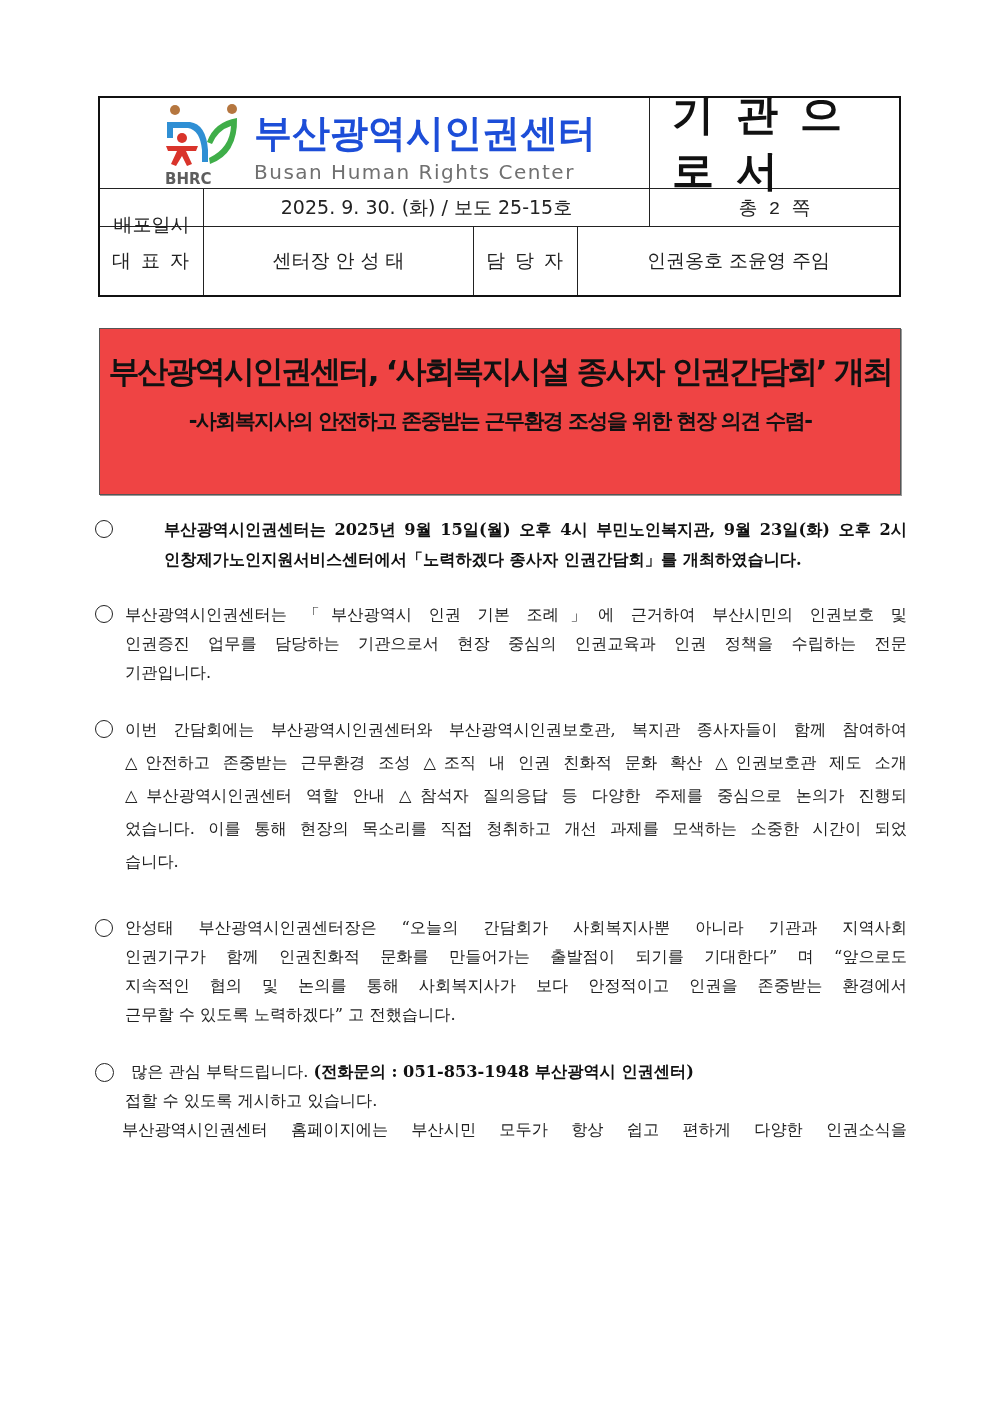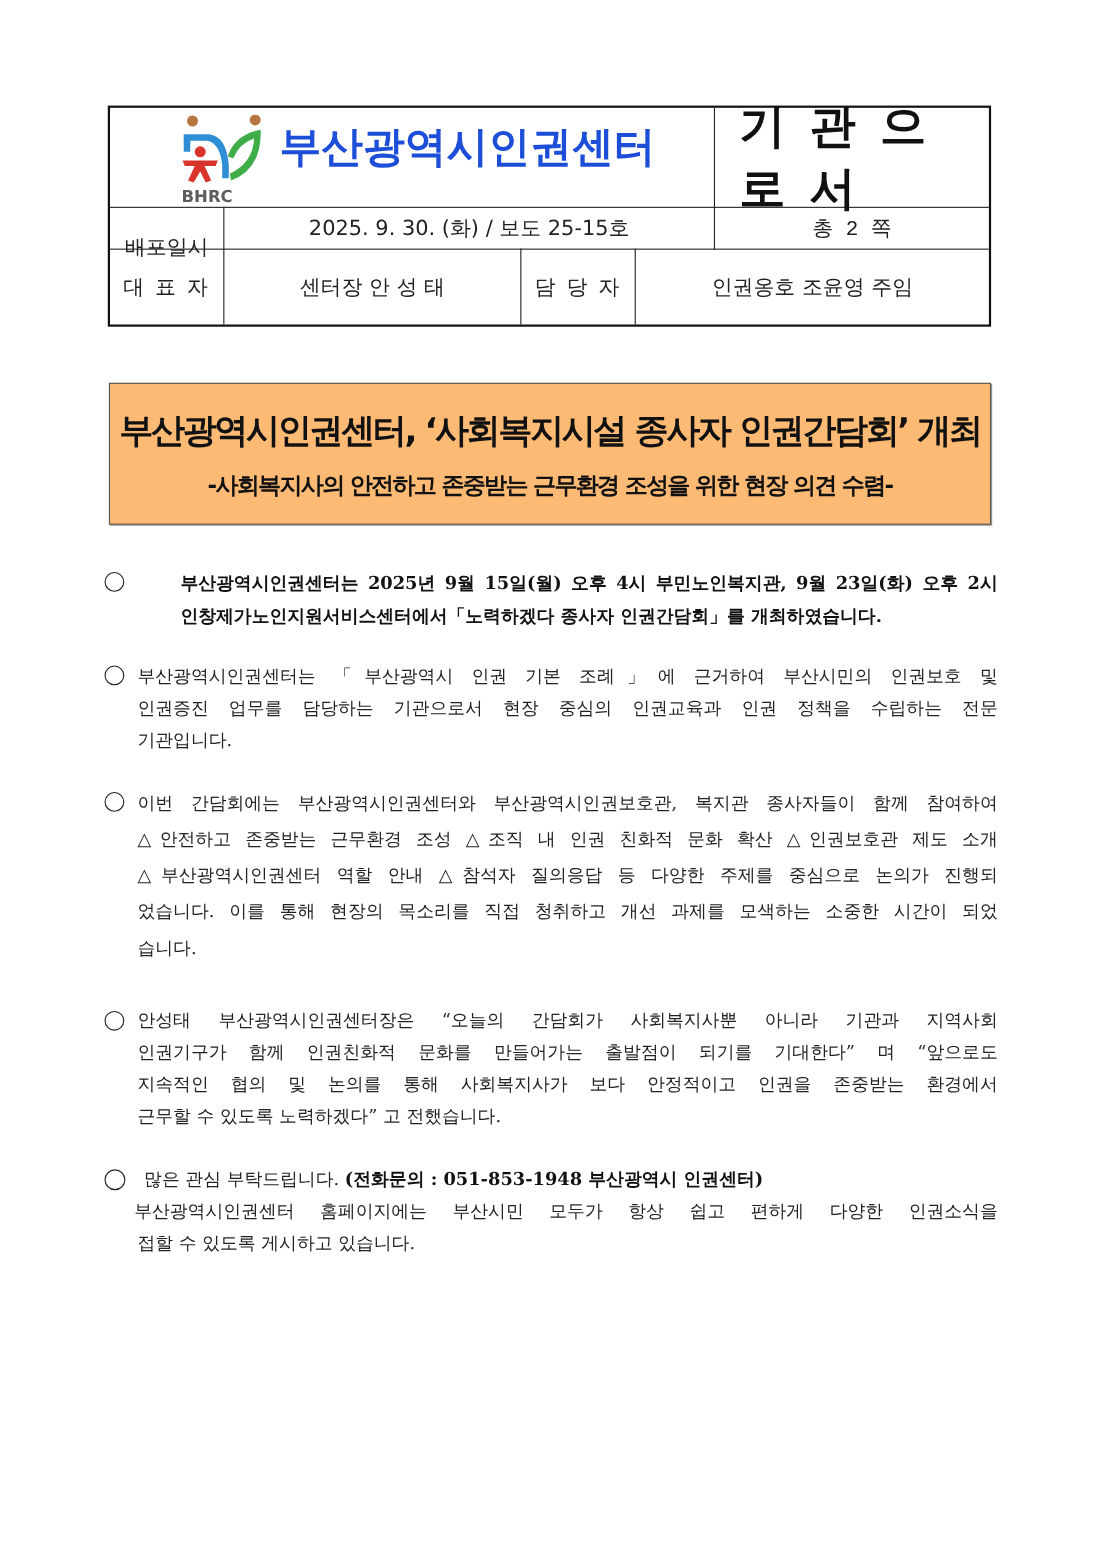--- a/index.html
+++ b/index.html
@@ -16,22 +16,22 @@
   .logo-wrap { position: absolute; left: 62px; top: 4px; width: 430px; height: 86px; }
   .logo-ko { position: absolute; left: 92px; top: 6px; font-family: "DejaVu Sans", "Liberation Sans", sans-serif;
              font-weight: bold; font-size: 38px; color: #1d4ed8; letter-spacing: 0px; white-space: nowrap; }
   .logo-en { position: absolute; left: 92px; top: 58px; font-family: "DejaVu Sans", "Liberation Sans", sans-serif;
              font-size: 20px; color: #707070; letter-spacing: 1.5px; white-space: nowrap; }
   .logo-mark { position: absolute; left: 0; top: 2px; width: 80px; height: 82px; }
   .press-title { font-family: "DejaVu Sans", "Liberation Sans", sans-serif; font-weight: bold; font-size: 42px;
                  letter-spacing: 22px; color: #111; padding-left: 22px; }
 
   
-  .title-box { position: absolute; left: 99px; top: 348px; width: 802px; height: 129px;
-               background: #fdba74; border: 1px solid #555; box-sizing: border-box;
+  .title-box { position: absolute; left: 99px; top: 328px; width: 802px; height: 167px;
+               background: #ef4444; border: 1px solid #555; box-sizing: border-box;
                box-shadow: 1px 1px 0 #999; }
   .main-title { position: absolute; left: 0; right: 0; top: 22px; text-align: center;
                 font-family: "DejaVu Sans", "Liberation Sans", sans-serif; font-weight: bold;
                 font-size: 31px; letter-spacing: -2.2px; color: #111; white-space: nowrap; }
   .sub-title { position: absolute; left: 0; right: 0; top: 78px; text-align: center;
                font-family: "DejaVu Sans", "Liberation Sans", sans-serif; font-weight: bold;
                font-size: 21px; letter-spacing: -1.6px; color: #111; white-space: nowrap; }
 
   
   .para { position: absolute; left: 95px; width: 812px; }
@@ -59,20 +59,21 @@
     <svg class="logo-mark" viewBox="0 0 80 82">
       <circle cx="13" cy="6" r="5" fill="#b5763f"></circle>
       <circle cx="70" cy="5" r="5" fill="#b5763f"></circle>
       <path d="M5 18 L28 18 Q44 20 46 46 L46 58 L40 58 L40 46 Q38 26 26 24 L11 24 L11 34 L5 34 Z" fill="#2f8fd4"></path>
       <path d="M75 14 Q76 50 48 60 L47 54 Q68 44 69 22 Q56 26 50 40 L45 38 Q52 18 75 14 Z" fill="#3fae49"></path>
       <circle cx="20" cy="34" r="5" fill="#d9342b"></circle>
       <path d="M4 42 L36 42 L34 47 L24 47 L30 60 L25 62 L20 52 L14 62 L9 60 L15 47 L6 47 Z" fill="#d9342b"></path>
       <text x="3" y="80" font-family="DejaVu Sans, sans-serif" font-weight="bold" font-size="15" fill="#5d5d5d">BHRC</text>
     </svg>
     <div class="logo-ko">부산광역시인권센터</div>
+    <div class="logo-en">Busan Human Rights Center</div>
   </div>
 
   <div class="cell" style="left:550px;top:0;width:249px;height:90px;">
     <span class="press-title">기관으로서</span>
   </div>
 
   <div class="cell" style="left:0;top:108px;width:103px;height:37px;">배포일시</div>
   <div class="cell" style="left:104px;top:91px;width:445px;height:37px;">2025. 9. 30. (화) / 보도 25-15호</div>
   <div class="cell" style="left:550px;top:91px;width:249px;height:37px;font-family:Liberation Mono, monospace;">총 2 쪽</div>
 
@@ -127,16 +128,16 @@
 
 <div class="para" style="top:1057px;">
   <span class="bullet" style="top:6px;width:19px;height:19px;"></span>
   <div class="ptext" style="left:36px;line-height:29px;text-align-last:left;">
     <span class="line last" style="text-align:left;">
       <span>많은 관심 부탁드립니다.</span>
       <span class="bold">(전화문의 : 051-853-1948 부산광역시 인권센터)</span>
     </span>
   </div>
   <div class="ptext" style="left:27px;top:29px;line-height:29px;">
+    <span class="line last" style="padding-left:3px;">접할 수 있도록 게시하고 있습니다.</span>
     <span class="line">부산광역시인권센터 홈페이지에는 부산시민 모두가 항상 쉽고 편하게 다양한 인권소식을</span>
-    <span class="line last" style="padding-left:3px;">접할 수 있도록 게시하고 있습니다.</span>
   </div>
 </div>
 
 </body></html>

